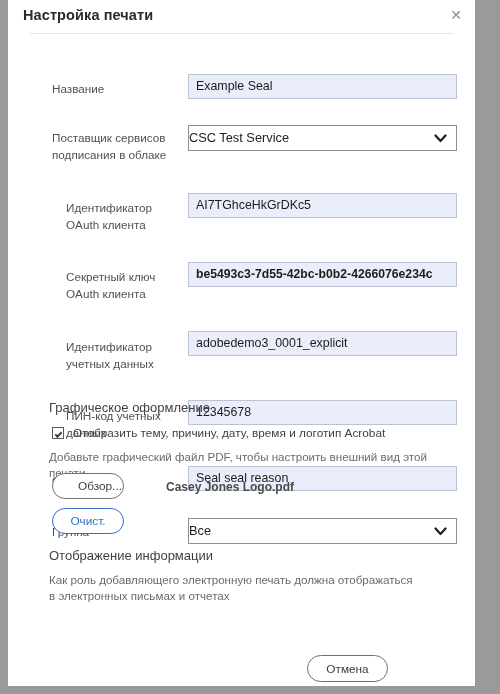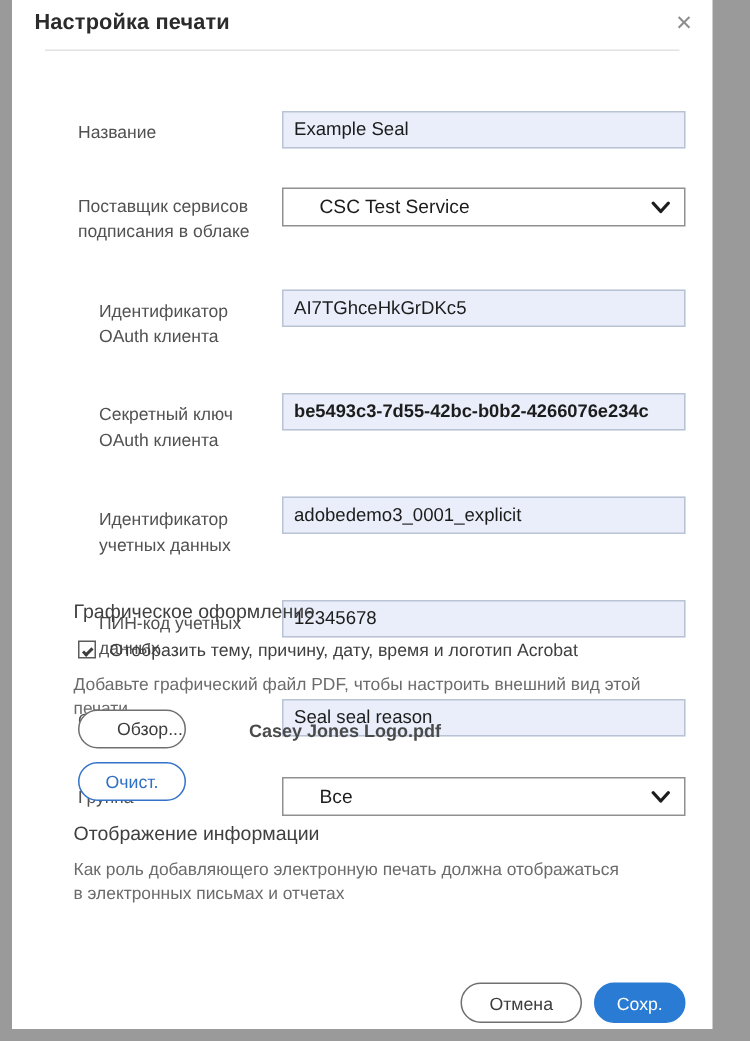--- a/index.html
+++ b/index.html
@@ -105,21 +105,21 @@
     position: absolute;
     left: 180px;
     width: 269px;
     height: 26px;
     box-sizing: border-box;
     background: #ffffff;
     border: 1px solid #909090;
     font-size: 12.8px;
     color: #1c1c1c;
     line-height: 24px;
-    padding-left: 24px;
+    padding-left: 0;
     white-space: nowrap;
     overflow: hidden;
     cursor: pointer;
   }
   .chev {
     position: absolute;
     right: 9px;
     top: 0;
     height: 100%;
     display: flex;
@@ -305,16 +305,15 @@
 
     <div class="helper" style="top:572px; width:370px;">Как роль добавляющего электронную печать должна отображаться в электронных письмах и отчетах</div>
 
     <div class="row">
       
       
     </div>
 
     <div class="pill gray" style="left:299px; top:655px; width:81px; height:27px;">Отмена</div>
 
-    <div class="pill blue-solid" style="left:388px; top:655px; width:61px; height:27px;">Сохр.</div>
 
   </div>
 </div>
 
 </body></html>

